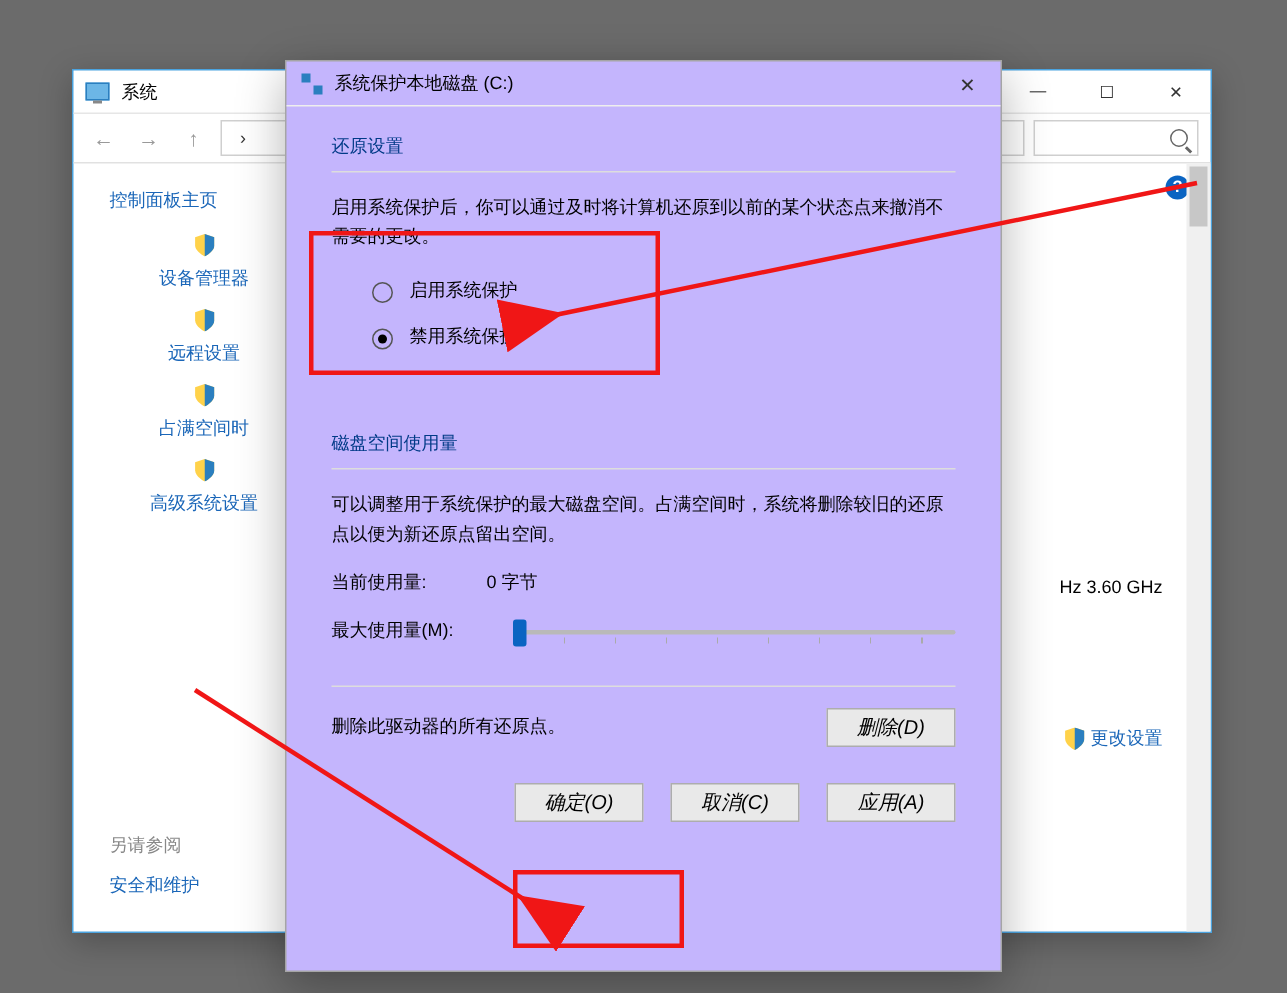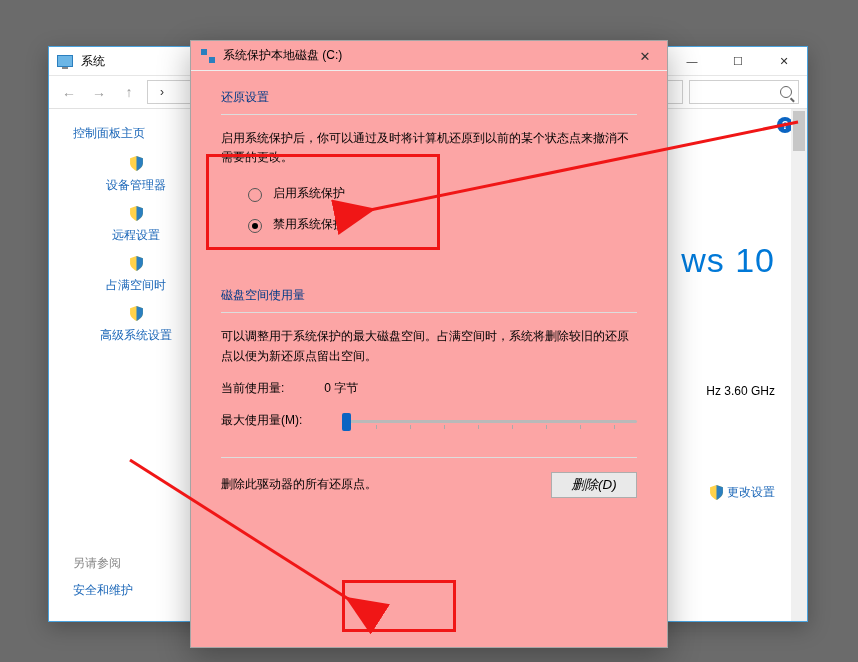--- a/index.html
+++ b/index.html
@@ -26,21 +26,21 @@
   .sb-title{color:#1a66b8;margin-bottom:14px;}
   .sb-link{display:flex;align-items:center;gap:6px;color:#1a66b8;margin-bottom:12px;cursor:pointer;flex-direction:column;}
   .shield{width:13px;height:15px;}
   .sb-footer{position:absolute;left:24px;bottom:22px;}
   .sb-footer .muted{color:#888;margin-bottom:10px;}
   .content-right{flex:1;position:relative;}
   .win10-logo{position:absolute;right:32px;top:132px;font-size:34px;color:#0078d7;font-weight:400;letter-spacing:1px;}
   .cpu-line{position:absolute;right:32px;top:275px;color:#000;}
   .change-settings{position:absolute;right:32px;bottom:120px;display:flex;align-items:center;gap:4px;color:#1a66b8;cursor:pointer;}
   
-  .dialog{position:absolute;left:190px;top:40px;width:478px;height:608px;background:#fca5a5;border:1px solid #a5a5a5;box-shadow:0 10px 30px rgba(0,0,0,.3);}
+  .dialog{position:absolute;left:190px;top:40px;width:478px;height:608px;background:#c4b5fd;border:1px solid #a5a5a5;box-shadow:0 10px 30px rgba(0,0,0,.3);}
   .d-title{height:30px;display:flex;align-items:center;padding-left:10px;gap:8px;border-bottom:1px solid #eee;}
   .d-title .drv-ico{width:14px;height:14px;position:relative;}
   .drv-ico::before{content:"";position:absolute;left:0;top:0;width:6px;height:6px;background:#2b7fbf;}
   .drv-ico::after{content:"";position:absolute;right:0;bottom:0;width:6px;height:6px;background:#2b7fbf;}
   .d-close{position:absolute;right:0;top:0;width:44px;height:30px;display:flex;align-items:center;justify-content:center;font-size:13px;color:#333;}
   .d-body{padding:14px 30px 0 30px;}
   .sec-title{margin:4px 0 8px 0;color:#003a87;font-size:12px;}
   .desc{line-height:1.6;margin-bottom:12px;}
   .hr{border:none;border-top:1px solid #ddd;margin:4px 0 14px 0;}
   .radios{padding:6px 0 14px 22px;}
@@ -119,21 +119,20 @@
             <path d="M6 0 L12 2 V7 C12 11 6 14 6 14 Z" fill="#2b7fbf"></path>
           </svg>
         <span>高级系统设置</span>
       </div>
       <div class="sb-footer">
         <div class="muted">另请参阅</div>
         <div style="color:#1a66b8;cursor:pointer">安全和维护</div>
       </div>
     </div>
     <div class="content-right">
-      <div class="win10-logo">ws 10</div>
       <div class="cpu-line">Hz   3.60 GHz</div>
       <div class="change-settings">
         <svg class="shield" viewBox="0 0 12 14">
             <path d="M6 0 L12 2 V7 C12 11 6 14 6 14 C6 14 0 11 0 7 V2 Z" fill="#ffd24a"></path>
             <path d="M6 0 L12 2 V7 C12 11 6 14 6 14 Z" fill="#2b7fbf"></path>
           </svg>
         <span>更改设置</span>
       </div>
     </div>
   </div>
@@ -174,20 +173,25 @@
         <div class="ticks"></div>
         <div class="thumbg"></div>
       </div>
     </div>
     <hr class="hr" style="margin-top:26px">
     <div class="del-row">
       <span>删除此驱动器的所有还原点。</span>
       <button class="btn">删除(D)</button>
     </div>
 
+    <div class="dlg-buttons">
+      <button class="btn">确定(O)</button>
+      <button class="btn">取消(C)</button>
+      <button class="btn">应用(A)</button>
+    </div>
   </div>
 </div>
 
 <div class="anno-box" style="left:206px;top:154px;width:234px;height:96px;"></div>
 <div class="anno-box" style="left:342px;top:580px;width:114px;height:52px;"></div>
 
 <svg class="svg-anno">
   <defs>
     <marker id="ah" markerWidth="14" markerHeight="12" refX="2" refY="6" orient="auto">
       <path d="M14 0 L0 6 L14 12 Z" fill="#f01616"></path>

